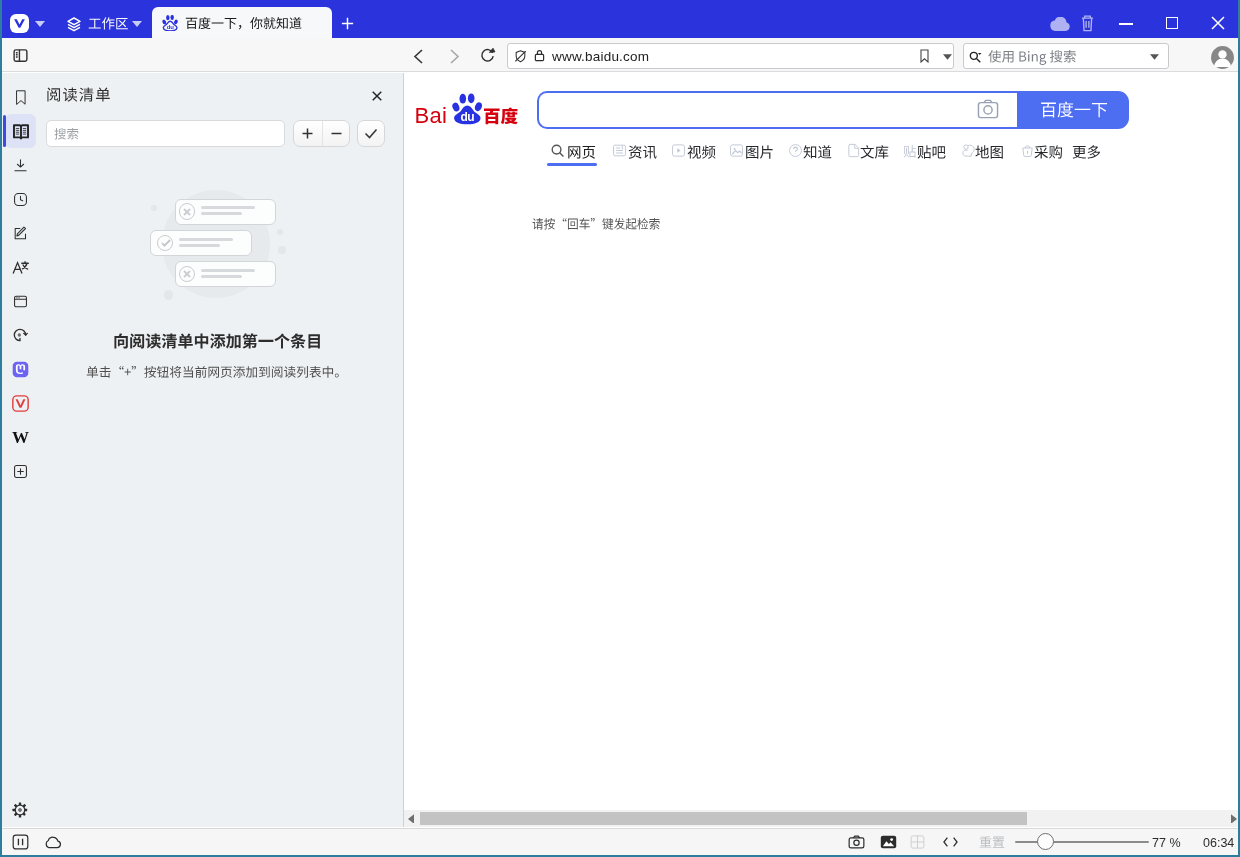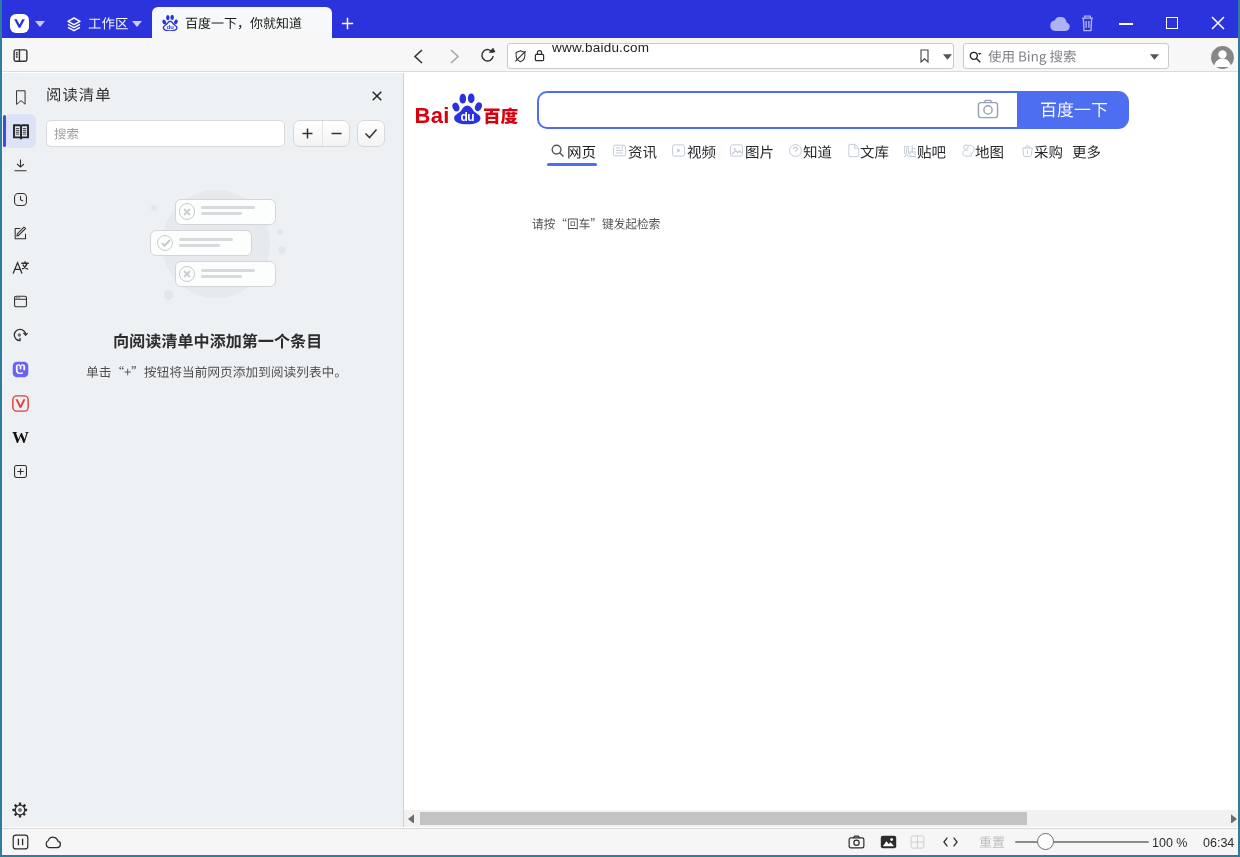--- a/index.html
+++ b/index.html
@@ -77,21 +77,21 @@
   </svg>
 <div class="abs" style="left:505px;top:43px;width:447px;height:26px;background:#fff;border:1px solid #c9cace;border-radius:3px"></div>
 <svg class="abs" style="left:511.5px;top:48.5px" width="13" height="14.5" viewBox="0 0 24 24" fill="none" stroke="#2f2f2f" stroke-width="1.9">
 <path d="M12 2 L20 5 V11 C20 16 17 20 12 22 C7 20 4 16 4 11 V5 Z"></path>
     <path d="M2.5 21.5 L21.5 2.5" stroke-width="2.1"></path>
   </svg>
 <svg class="abs" style="left:532px;top:49px" width="11" height="13" viewBox="0 0 24 27" fill="none" stroke="#2a2a2a" stroke-width="2.6">
 <rect x="3" y="11" width="18" height="13.5" rx="2.5"></rect>
     <path d="M7.5 11 V7.5 a4.5 4.5 0 0 1 9 0 V11"></path>
   </svg>
-<div class="abs" style="left:550px;top:40px;font-size:13.5px;color:#222;letter-spacing:0.2px">www.baidu.com</div>
+<div class="abs" style="left:550px;top:49px;font-size:13.5px;color:#222;letter-spacing:0.2px">www.baidu.com</div>
 <svg class="abs" style="left:917px;top:49px" width="11" height="14" viewBox="0 0 22 28" fill="none" stroke="#444" stroke-width="2.2">
 <path d="M4 2 H18 V26 L11 19.5 L4 26 Z"></path>
   </svg>
 <svg class="abs" style="left:941px;top:54px" width="9" height="6" viewBox="0 0 10 6">
     <path d="M0 0h10L5 6z" fill="#555"></path>
   </svg>
 <div class="abs" style="left:961px;top:43px;width:206px;height:26px;background:#fff;border:1px solid #c9cace;border-radius:3px"></div>
 <svg class="abs" style="left:966px;top:50px" width="14" height="14" viewBox="0 0 24 24" fill="none" stroke="#222" stroke-width="2.4">
 <circle cx="10" cy="10" r="6"></circle>
     <path d="M14.5 14.5 L21 21"></path>
@@ -250,21 +250,21 @@
 <div style="position:absolute;left:111.0px;top:330.9px;width:209.3px;height:20.1px">
     <svg width="209.3" height="20.1" viewBox="0 -16.1 209.3 20.1">
       <path d="M6.7 -13.7C6.5 -12.9 6.2 -11.8 5.8 -11.0H1.4V1.4H3.3V-9.1H12.8V-0.8C12.8 -0.5 12.7 -0.5 12.4 -0.5C12.1 -0.5 11.0 -0.4 10.1 -0.5C10.3 0.0 10.6 0.9 10.7 1.4C12.2 1.4 13.2 1.4 13.9 1.1C14.5 0.8 14.8 0.2 14.8 -0.8V-11.0H8.0C8.4 -11.7 8.8 -12.5 9.2 -13.3ZM6.6 -5.8H9.4V-3.7H6.6ZM4.9 -7.5V-0.9H6.6V-2.0H11.2V-7.5Z M22.1 -6.8H26.0V-5.4H22.1ZM17.2 -9.8V1.4H19.1V-9.8ZM17.5 -12.6C18.2 -11.9 19.0 -10.9 19.4 -10.2L20.9 -11.2C20.6 -11.9 19.7 -12.9 18.9 -13.6ZM21.6 -12.9V-11.2H29.2V-0.6C29.2 -0.4 29.2 -0.3 28.9 -0.3H28.2C28.5 -0.6 28.6 -1.1 28.7 -2.0C28.3 -2.1 27.6 -2.4 27.3 -2.6C27.2 -1.5 27.2 -1.4 26.9 -1.4C26.8 -1.4 26.4 -1.4 26.3 -1.4C26.1 -1.4 26.0 -1.4 26.0 -1.8V-3.9H27.8V-8.3H26.3C26.7 -8.9 27.1 -9.6 27.6 -10.3L25.7 -10.8C25.4 -10.0 24.9 -9.0 24.4 -8.3H22.8L23.6 -8.7C23.4 -9.3 22.8 -10.1 22.3 -10.7L20.9 -10.0C21.3 -9.5 21.7 -8.8 21.9 -8.3H20.4V-3.9H22.0C21.8 -2.6 21.2 -1.6 19.4 -1.0C19.8 -0.7 20.3 0.0 20.5 0.5C22.7 -0.5 23.4 -2.0 23.7 -3.9H24.4V-1.8C24.4 -0.4 24.6 0.1 26.0 0.1C26.3 0.1 26.9 0.1 27.1 0.1C27.3 0.1 27.5 0.1 27.7 0.0C27.8 0.5 28.0 1.0 28.0 1.4C29.1 1.4 29.9 1.4 30.4 1.1C30.9 0.8 31.1 0.3 31.1 -0.6V-12.9Z M43.1 -1.4C44.4 -0.6 46.0 0.6 46.7 1.5L47.9 0.3C47.1 -0.6 45.5 -1.8 44.3 -2.5ZM33.5 -12.2C34.4 -11.5 35.6 -10.4 36.1 -9.7L37.4 -11.1C36.8 -11.8 35.6 -12.8 34.7 -13.5ZM38.0 -9.8V-8.2H45.5C45.3 -7.6 45.2 -7.0 45.0 -6.5L46.5 -6.2C46.9 -7.0 47.3 -8.4 47.6 -9.6L46.3 -9.9L46.0 -9.8H43.6V-10.8H46.8V-12.4H43.6V-13.7H41.7V-12.4H38.5V-10.8H41.7V-9.8ZM32.7 -8.7V-6.9H34.7V-1.7C34.7 -0.8 34.2 -0.2 33.9 0.0C34.2 0.3 34.7 1.0 34.8 1.3C35.1 0.9 35.6 0.5 38.2 -1.8C38.0 -2.0 37.9 -2.4 37.7 -2.7H41.2C40.5 -1.7 39.3 -0.7 37.3 0.1C37.7 0.4 38.3 1.1 38.5 1.5C41.3 0.5 42.7 -1.1 43.3 -2.7H47.5V-4.4H43.8C43.9 -4.9 44.0 -5.5 44.0 -6.0V-7.8H42.1V-6.6C41.6 -7.1 40.6 -7.6 39.9 -8.0L39.1 -7.1C39.9 -6.6 40.9 -6.0 41.4 -5.5L42.1 -6.3V-6.1C42.1 -5.6 42.1 -5.0 41.9 -4.4H40.6L41.2 -5.0C40.7 -5.5 39.6 -6.2 38.7 -6.6L37.9 -5.7C38.5 -5.3 39.3 -4.8 39.8 -4.4H37.6V-2.9L37.4 -3.4L36.5 -2.6V-8.7Z M49.5 -12.0C50.3 -11.5 51.5 -10.7 52.0 -10.2L53.2 -11.7C52.6 -12.2 51.5 -12.9 50.6 -13.3ZM48.7 -7.9C49.6 -7.4 50.9 -6.6 51.4 -6.0L52.6 -7.5C52.0 -8.1 50.7 -8.8 49.8 -9.2ZM49.2 -0.0 51.0 1.1C51.7 -0.5 52.5 -2.3 53.2 -4.0L51.6 -5.1C50.9 -3.3 49.9 -1.3 49.2 -0.0ZM55.9 -3.1H60.7V-2.3H55.9ZM55.9 -4.4V-5.2H60.7V-4.4ZM57.3 -13.7V-12.6H53.5V-11.2H57.3V-10.5H53.9V-9.3H57.3V-8.6H52.9V-7.2H63.8V-8.6H59.2V-9.3H62.7V-10.5H59.2V-11.2H63.1V-12.6H59.2V-13.7ZM54.1 -6.6V1.4H55.9V-1.0H60.7V-0.4C60.7 -0.2 60.6 -0.2 60.4 -0.2C60.2 -0.2 59.4 -0.2 58.7 -0.2C59.0 0.3 59.2 1.0 59.3 1.4C60.4 1.4 61.2 1.4 61.8 1.2C62.4 0.9 62.5 0.4 62.5 -0.4V-6.6Z M68.5 -6.8H71.4V-5.7H68.5ZM73.4 -6.8H76.5V-5.7H73.4ZM68.5 -9.4H71.4V-8.3H68.5ZM73.4 -9.4H76.5V-8.3H73.4ZM75.4 -13.6C75.1 -12.8 74.5 -11.7 74.0 -10.9H70.5L71.2 -11.3C70.9 -11.9 70.2 -12.9 69.6 -13.6L67.9 -12.9C68.3 -12.3 68.9 -11.5 69.2 -10.9H66.6V-4.1H71.4V-3.0H65.2V-1.3H71.4V1.4H73.4V-1.3H79.8V-3.0H73.4V-4.1H78.5V-10.9H76.2C76.6 -11.5 77.1 -12.2 77.5 -12.9Z M87.5 -13.7V-10.9H81.9V-2.7H83.8V-3.6H87.5V1.4H89.5V-3.6H93.2V-2.8H95.2V-10.9H89.5V-13.7ZM83.8 -5.5V-9.0H87.5V-5.5ZM93.2 -5.5H89.5V-9.0H93.2Z M97.8 -12.2C98.7 -11.7 99.9 -11.0 100.4 -10.5L101.6 -12.0C101.0 -12.6 99.8 -13.2 98.9 -13.6ZM97.1 -7.8C98.0 -7.4 99.1 -6.7 99.7 -6.2L100.8 -7.8C100.2 -8.3 99.0 -8.9 98.1 -9.2ZM97.4 0.2 99.1 1.3C99.8 -0.3 100.6 -2.1 101.2 -3.8L99.6 -4.9C99.0 -3.0 98.0 -1.0 97.4 0.2ZM102.0 -12.9V-11.1H105.1C105.0 -10.6 104.8 -10.1 104.6 -9.6H101.3V-7.8H103.7C103.0 -6.8 102.0 -5.9 100.7 -5.3C101.0 -5.0 101.6 -4.3 101.9 -3.9C102.3 -4.1 102.6 -4.3 103.0 -4.5C102.6 -3.3 101.9 -2.1 101.0 -1.3L102.4 -0.3C103.4 -1.2 104.0 -2.7 104.5 -4.0L103.0 -4.5C104.3 -5.4 105.2 -6.5 105.9 -7.8H107.4C108.0 -6.6 109.0 -5.6 110.0 -4.9L108.8 -4.3C109.6 -3.0 110.5 -1.3 110.8 -0.2L112.4 -1.0C112.0 -2.0 111.3 -3.4 110.6 -4.5C110.8 -4.4 111.0 -4.3 111.2 -4.2C111.5 -4.7 112.0 -5.4 112.4 -5.7C111.3 -6.2 110.2 -6.9 109.4 -7.8H112.1V-9.6H106.7C106.9 -10.1 107.0 -10.6 107.2 -11.1H111.5V-12.9ZM105.0 -6.3V-0.5C105.0 -0.3 104.9 -0.3 104.7 -0.3C104.6 -0.3 103.9 -0.3 103.3 -0.3C103.5 0.2 103.7 0.9 103.8 1.4C104.8 1.4 105.6 1.4 106.1 1.1C106.6 0.8 106.8 0.4 106.8 -0.5V-3.7C107.2 -2.7 107.7 -1.3 107.8 -0.4L109.3 -1.0C109.1 -1.9 108.7 -3.3 108.2 -4.3L106.8 -3.8V-6.3Z M121.7 -11.8V1.1H123.6V-0.0H125.6V1.0H127.6V-11.8ZM123.6 -1.9V-10.0H125.6V-1.9ZM115.4 -13.4 115.4 -10.8H113.5V-8.9H115.4C115.3 -5.1 114.8 -2.0 113.0 0.0C113.5 0.3 114.1 1.0 114.4 1.4C116.5 -0.9 117.1 -4.6 117.3 -8.9H118.9C118.8 -3.5 118.7 -1.5 118.3 -1.1C118.2 -0.8 118.0 -0.8 117.8 -0.8C117.5 -0.8 116.9 -0.8 116.3 -0.8C116.6 -0.3 116.8 0.6 116.8 1.1C117.6 1.1 118.3 1.1 118.8 1.0C119.3 0.9 119.7 0.8 120.0 0.2C120.5 -0.5 120.7 -3.0 120.8 -9.9C120.8 -10.2 120.8 -10.8 120.8 -10.8H117.3L117.3 -13.4Z M138.5 -13.8C138.0 -12.4 137.2 -10.9 136.3 -10.1C136.7 -9.9 137.4 -9.5 137.8 -9.2H134.0L135.5 -9.8C135.4 -10.1 135.2 -10.6 135.0 -11.0H137.1V-12.4H133.3C133.5 -12.7 133.6 -13.0 133.7 -13.3L132.0 -13.8C131.4 -12.4 130.4 -10.9 129.4 -10.0C129.7 -9.8 130.4 -9.4 130.8 -9.2V-7.6H135.7V-6.7H131.4C131.3 -5.3 131.0 -3.7 130.8 -2.5H134.3C133.0 -1.5 131.3 -0.6 129.6 -0.1C130.0 0.2 130.5 0.9 130.8 1.4C132.6 0.7 134.4 -0.4 135.7 -1.7V1.4H137.6V-2.5H141.5C141.4 -1.7 141.3 -1.2 141.1 -1.1C141.0 -0.9 140.8 -0.9 140.6 -0.9C140.3 -0.9 139.6 -0.9 138.9 -1.0C139.2 -0.5 139.4 0.2 139.5 0.8C140.3 0.8 141.1 0.8 141.5 0.7C142.0 0.7 142.4 0.6 142.7 0.2C143.1 -0.3 143.3 -1.3 143.5 -3.5C143.5 -3.7 143.5 -4.2 143.5 -4.2H137.6V-5.1H142.8V-9.2H141.2L142.8 -9.9C142.6 -10.2 142.4 -10.6 142.1 -11.0H144.3V-12.4H140.0C140.1 -12.8 140.2 -13.1 140.3 -13.4ZM133.1 -5.1H135.7V-4.2H133.0ZM137.6 -7.6H140.9V-6.7H137.6ZM131.1 -9.2C131.6 -9.7 132.1 -10.3 132.5 -11.0H133.0C133.4 -10.4 133.7 -9.7 133.9 -9.2ZM138.0 -9.2C138.5 -9.7 138.9 -10.3 139.3 -11.0H140.0C140.4 -10.4 140.9 -9.7 141.1 -9.2Z M145.5 -7.3V-5.2H160.4V-7.3Z M168.0 -8.5V1.4H170.0V-8.5ZM169.0 -13.7C167.4 -11.0 164.4 -9.0 161.4 -7.8C161.9 -7.3 162.5 -6.5 162.8 -5.9C165.1 -7.0 167.4 -8.6 169.1 -10.6C171.6 -8.0 173.6 -6.8 175.4 -5.9C175.7 -6.6 176.3 -7.3 176.8 -7.8C175.0 -8.5 172.8 -9.7 170.3 -12.1L170.8 -12.9Z M181.4 -2.9C180.7 -2.0 179.3 -1.0 178.2 -0.5C178.6 -0.1 179.2 0.5 179.5 0.9C180.6 0.2 182.1 -1.1 183.0 -2.2ZM187.2 -1.9C188.2 -1.0 189.5 0.2 190.0 1.1L191.5 -0.0C190.9 -0.9 189.6 -2.1 188.5 -2.9ZM187.3 -10.7C186.7 -10.1 186.0 -9.6 185.2 -9.1C184.4 -9.6 183.6 -10.1 183.0 -10.7ZM182.8 -13.7C182.0 -12.3 180.5 -10.7 178.1 -9.6C178.5 -9.4 179.2 -8.7 179.5 -8.2C180.3 -8.7 181.0 -9.1 181.7 -9.7C182.2 -9.1 182.8 -8.7 183.4 -8.2C181.6 -7.5 179.6 -7.1 177.5 -6.8C177.9 -6.4 178.2 -5.6 178.4 -5.1C180.9 -5.5 183.2 -6.1 185.2 -7.1C187.1 -6.2 189.2 -5.6 191.6 -5.3C191.8 -5.8 192.3 -6.6 192.7 -7.0C190.7 -7.2 188.8 -7.6 187.2 -8.3C188.5 -9.2 189.5 -10.3 190.3 -11.7L189.0 -12.5L188.7 -12.4H184.3C184.6 -12.7 184.8 -13.0 185.0 -13.3ZM184.1 -6.1V-4.8H179.4V-3.2H184.1V-0.5C184.1 -0.3 184.1 -0.3 183.9 -0.3C183.7 -0.3 182.9 -0.3 182.4 -0.3C182.6 0.2 182.9 0.9 182.9 1.4C184.0 1.4 184.8 1.4 185.3 1.1C185.9 0.9 186.1 0.4 186.1 -0.5V-3.2H191.1V-4.8H186.1V-6.1Z M197.4 -7.2H204.9V-5.3H197.4ZM197.4 -9.1V-10.9H204.9V-9.1ZM197.4 -3.5H204.9V-1.6H197.4ZM195.5 -12.8V1.3H197.4V0.3H204.9V1.3H206.9V-12.8Z" fill="#2d2d2d"></path>
     </svg>
   </div>
 <div style="position:absolute;left:84.0px;top:363.8px;width:261.0px;height:15.9px">
     <svg width="261.0" height="15.9" viewBox="0 -12.7 261.0 15.9">
       <path d="M2.8 -5.5H5.8V-4.2H2.8ZM6.8 -5.5H10.0V-4.2H6.8ZM2.8 -7.7H5.8V-6.3H2.8ZM6.8 -7.7H10.0V-6.3H6.8ZM9.0 -10.6C8.7 -10.0 8.2 -9.1 7.7 -8.5H4.6L5.2 -8.7C4.9 -9.3 4.3 -10.0 3.8 -10.6L3.0 -10.2C3.5 -9.7 3.9 -9.0 4.2 -8.5H1.9V-3.4H5.8V-2.2H0.7V-1.3H5.8V1.0H6.8V-1.3H12.1V-2.2H6.8V-3.4H10.9V-8.5H8.8C9.2 -9.0 9.7 -9.7 10.0 -10.3Z M14.6 -3.8V0.3H22.5V1.0H23.5V-3.8H22.5V-0.6H19.6V-4.8H24.6V-5.8H19.6V-7.7H23.7V-8.7H19.6V-10.7H18.6V-8.7H14.5V-7.7H18.6V-5.8H13.5V-4.8H18.6V-0.6H15.6V-3.8Z M35.2 -10.3 34.9 -10.8C34.1 -10.4 33.3 -9.5 33.3 -8.4C33.3 -7.7 33.8 -7.2 34.3 -7.2C34.9 -7.2 35.2 -7.6 35.2 -8.0C35.2 -8.5 34.9 -8.8 34.4 -8.8C34.3 -8.8 34.1 -8.8 34.0 -8.7C34.0 -9.3 34.5 -9.9 35.2 -10.3ZM37.6 -10.3 37.4 -10.8C36.5 -10.4 35.8 -9.5 35.8 -8.4C35.8 -7.7 36.2 -7.2 36.8 -7.2C37.3 -7.2 37.6 -7.6 37.6 -8.0C37.6 -8.5 37.3 -8.8 36.8 -8.8C36.7 -8.8 36.6 -8.8 36.5 -8.7C36.5 -9.3 36.9 -9.9 37.6 -10.3Z M41.2 -1.5H42.1V-4.3H44.7V-5.1H42.1V-7.9H41.2V-5.1H38.6V-4.3H41.2Z M48.1 -7.6 48.3 -7.1C49.1 -7.5 49.9 -8.4 49.9 -9.5C49.9 -10.2 49.5 -10.7 48.9 -10.7C48.3 -10.7 48.1 -10.3 48.1 -9.9C48.1 -9.4 48.4 -9.1 48.8 -9.1C49.0 -9.1 49.1 -9.1 49.2 -9.2C49.2 -8.6 48.8 -8.0 48.1 -7.6ZM45.6 -7.6 45.9 -7.1C46.7 -7.5 47.5 -8.4 47.5 -9.5C47.5 -10.2 47.0 -10.7 46.5 -10.7C45.9 -10.7 45.6 -10.3 45.6 -9.9C45.6 -9.4 45.9 -9.1 46.4 -9.1C46.6 -9.1 46.7 -9.1 46.8 -9.2C46.8 -8.6 46.3 -8.0 45.6 -7.6Z M67.7 -4.8C67.4 -3.6 67.0 -2.7 66.4 -1.9C65.7 -2.3 65.0 -2.7 64.4 -3.0C64.7 -3.5 65.0 -4.2 65.3 -4.8ZM63.1 -2.7C64.0 -2.3 64.9 -1.8 65.8 -1.3C64.9 -0.6 63.8 -0.1 62.4 0.2C62.6 0.4 62.8 0.8 62.9 1.0C64.4 0.6 65.7 0.1 66.6 -0.8C67.7 -0.1 68.6 0.5 69.3 1.0L70.0 0.3C69.3 -0.2 68.3 -0.8 67.2 -1.4C67.9 -2.3 68.4 -3.4 68.7 -4.8H70.0V-5.7H65.6C65.9 -6.3 66.1 -6.9 66.3 -7.5L65.3 -7.7C65.1 -7.1 64.9 -6.4 64.6 -5.7H62.4V-4.8H64.2C63.9 -4.0 63.5 -3.3 63.1 -2.7ZM62.7 -9.0V-6.6H63.6V-8.2H68.9V-6.6H69.8V-9.0H66.9C66.8 -9.6 66.5 -10.2 66.3 -10.7L65.4 -10.6C65.5 -10.1 65.7 -9.5 65.8 -9.0ZM60.1 -10.7V-8.1H58.4V-7.2H60.1V-4.1L58.2 -3.5L58.5 -2.6L60.1 -3.1V-0.1C60.1 0.1 60.0 0.2 59.9 0.2C59.7 0.2 59.2 0.2 58.6 0.2C58.7 0.4 58.9 0.8 58.9 1.0C59.7 1.0 60.2 1.0 60.6 0.9C60.9 0.7 61.0 0.4 61.0 -0.1V-3.4L62.6 -3.9L62.5 -4.8L61.0 -4.3V-7.2H62.4V-8.1H61.0V-10.7Z M81.2 -9.2C81.1 -8.0 81.1 -6.8 81.0 -5.6H78.8C78.9 -6.8 79.0 -8.1 79.2 -9.2ZM75.1 -0.3V0.7H82.7V-0.3H81.4C81.7 -2.9 82.0 -7.0 82.2 -10.0H81.6L76.0 -10.0V-9.2H78.2C78.1 -8.1 78.0 -6.8 77.8 -5.6H76.1V-4.7H77.7C77.5 -3.1 77.3 -1.5 77.1 -0.3ZM80.9 -4.7C80.7 -3.1 80.6 -1.5 80.4 -0.3H78.1C78.3 -1.5 78.5 -3.1 78.7 -4.7ZM72.6 -10.7C72.2 -9.4 71.6 -8.2 70.9 -7.3C71.0 -7.1 71.3 -6.6 71.4 -6.4C71.8 -6.9 72.2 -7.6 72.6 -8.3H75.7V-9.2H73.0C73.2 -9.6 73.3 -10.0 73.4 -10.4ZM71.2 -4.4V-3.5H73.1V-0.9C73.1 -0.3 72.6 0.1 72.4 0.3C72.5 0.4 72.8 0.8 72.9 0.9C73.1 0.7 73.4 0.5 75.6 -0.9C75.6 -1.1 75.4 -1.4 75.4 -1.7L73.9 -0.8V-3.5H75.7V-4.4H73.9V-6.1H75.4V-6.9H71.8V-6.1H73.1V-4.4Z M88.6 -2.8C89.3 -2.1 90.0 -1.1 90.3 -0.5L91.1 -1.0C90.8 -1.6 90.0 -2.5 89.4 -3.2ZM92.8 -6.0V-4.5H87.7V-3.6H92.8V-0.1C92.8 0.1 92.8 0.1 92.6 0.1C92.4 0.1 91.6 0.1 90.9 0.1C91.0 0.4 91.1 0.7 91.2 1.0C92.2 1.0 92.8 1.0 93.2 0.9C93.7 0.7 93.8 0.4 93.8 -0.1V-3.6H95.3V-4.5H93.8V-6.0ZM83.8 -8.4C84.5 -7.8 85.2 -6.9 85.5 -6.3L86.2 -6.8V-4.6C85.3 -3.8 84.4 -3.0 83.7 -2.5L84.3 -1.7C84.8 -2.2 85.5 -2.9 86.2 -3.5V1.0H87.1V-10.7H86.2V-7.0C85.8 -7.5 85.1 -8.4 84.5 -9.0ZM89.7 -7.7C90.1 -7.4 90.6 -6.9 90.8 -6.5C89.9 -6.0 88.8 -5.7 87.8 -5.5C88.0 -5.3 88.2 -5.0 88.3 -4.7C91.1 -5.4 93.9 -6.8 95.1 -9.4L94.5 -9.7L94.3 -9.7H91.6C91.8 -9.9 92.0 -10.1 92.2 -10.4L91.2 -10.7C90.5 -9.7 89.2 -8.6 87.7 -8.0C87.9 -7.8 88.2 -7.6 88.3 -7.4C89.2 -7.8 90.0 -8.3 90.7 -8.9H93.8C93.2 -8.1 92.5 -7.4 91.6 -6.9C91.3 -7.3 90.8 -7.8 90.4 -8.2Z M97.5 -9.8C98.2 -8.9 98.8 -7.6 99.1 -6.8L100.0 -7.2C99.7 -8.0 99.0 -9.2 98.3 -10.1ZM106.1 -10.2C105.8 -9.2 105.0 -7.9 104.5 -7.0L105.3 -6.7C105.9 -7.5 106.6 -8.8 107.1 -9.9ZM97.4 -0.5V0.5H106.0V1.0H107.0V-6.2H102.8V-10.7H101.8V-6.2H97.7V-5.2H106.0V-3.4H98.1V-2.5H106.0V-0.5Z M116.3 -6.5V-1.3H117.2V-6.5ZM118.9 -6.9V-0.2C118.9 0.0 118.8 0.1 118.6 0.1C118.4 0.1 117.7 0.1 117.0 0.1C117.1 0.3 117.2 0.7 117.3 1.0C118.3 1.0 118.9 1.0 119.3 0.8C119.7 0.6 119.8 0.4 119.8 -0.2V-6.9ZM117.8 -10.7C117.6 -10.1 117.1 -9.3 116.6 -8.7H112.8L113.4 -8.9C113.2 -9.4 112.7 -10.1 112.2 -10.7L111.3 -10.4C111.7 -9.8 112.2 -9.2 112.5 -8.7H109.3V-7.8H120.7V-8.7H117.7C118.1 -9.2 118.5 -9.8 118.8 -10.4ZM113.8 -3.8V-2.5H111.0V-3.8ZM113.8 -4.6H111.0V-5.8H113.8ZM110.1 -6.6V1.0H111.0V-1.8H113.8V-0.1C113.8 0.1 113.8 0.1 113.6 0.1C113.4 0.1 112.9 0.1 112.2 0.1C112.3 0.4 112.5 0.7 112.5 1.0C113.4 1.0 114.0 1.0 114.3 0.8C114.7 0.7 114.8 0.4 114.8 -0.1V-6.6Z M123.8 -6.8C124.4 -6.1 125.0 -5.3 125.6 -4.5C125.1 -3.1 124.4 -2.0 123.5 -1.1C123.7 -1.0 124.1 -0.7 124.3 -0.6C125.0 -1.4 125.7 -2.4 126.2 -3.6C126.6 -3.0 126.9 -2.5 127.2 -2.0L127.8 -2.6C127.5 -3.2 127.0 -3.8 126.5 -4.6C126.9 -5.6 127.1 -6.8 127.3 -8.0L126.5 -8.1C126.3 -7.2 126.1 -6.3 125.9 -5.4C125.4 -6.1 124.9 -6.8 124.4 -7.3ZM127.5 -6.8C128.1 -6.1 128.7 -5.3 129.2 -4.4C128.7 -3.0 128.0 -1.9 127.1 -1.0C127.3 -0.9 127.7 -0.6 127.8 -0.5C128.7 -1.3 129.3 -2.3 129.8 -3.6C130.2 -2.8 130.6 -2.2 130.8 -1.6L131.5 -2.2C131.2 -2.8 130.7 -3.7 130.1 -4.5C130.5 -5.6 130.7 -6.7 130.9 -8.0L130.1 -8.1C129.9 -7.2 129.8 -6.3 129.5 -5.4C129.1 -6.1 128.6 -6.7 128.1 -7.3ZM122.5 -9.9V1.0H123.4V-9.0H132.0V-0.3C132.0 -0.0 131.9 0.0 131.7 0.1C131.4 0.1 130.6 0.1 129.8 0.0C129.9 0.3 130.1 0.7 130.1 1.0C131.3 1.0 132.0 1.0 132.4 0.8C132.8 0.7 133.0 0.4 133.0 -0.3V-9.9Z M139.9 -5.9V-3.6C139.9 -2.2 139.4 -0.7 134.7 0.2C134.9 0.4 135.2 0.8 135.3 1.0C140.2 -0.1 140.9 -1.8 140.9 -3.6V-5.9ZM141.0 -1.4C142.4 -0.7 144.4 0.3 145.3 1.1L145.9 0.3C144.9 -0.4 143.0 -1.4 141.5 -2.0ZM136.2 -7.6V-1.6H137.2V-6.7H143.7V-1.7H144.7V-7.6H140.1C140.4 -8.0 140.6 -8.5 140.8 -9.1H145.9V-10.0H135.0V-9.1H139.8C139.6 -8.6 139.4 -8.0 139.2 -7.6Z M151.9 -3.7C151.6 -2.7 151.1 -1.6 150.3 -1.0L151.0 -0.4C151.8 -1.2 152.3 -2.4 152.7 -3.4ZM154.9 -3.2C155.3 -2.4 155.7 -1.3 155.8 -0.5L156.5 -0.8C156.4 -1.5 156.0 -2.6 155.6 -3.5ZM156.5 -3.6C157.2 -2.6 158.0 -1.3 158.3 -0.4L159.1 -0.8C158.7 -1.7 158.0 -3.0 157.2 -3.9ZM153.5 -5.0V-0.0C153.5 0.1 153.5 0.2 153.3 0.2C153.1 0.2 152.6 0.2 151.9 0.2C152.1 0.4 152.2 0.8 152.2 1.0C153.1 1.0 153.6 1.0 154.0 0.9C154.3 0.7 154.4 0.5 154.4 -0.0V-5.0ZM147.8 -9.9C148.6 -9.5 149.5 -8.9 149.9 -8.5L150.4 -9.2C150.0 -9.7 149.1 -10.2 148.4 -10.6ZM147.2 -6.4C148.0 -6.1 148.9 -5.5 149.4 -5.1L149.9 -5.9C149.4 -6.3 148.5 -6.8 147.8 -7.1ZM147.5 0.3 148.4 0.9C148.9 -0.3 149.6 -1.8 150.0 -3.0L149.3 -3.6C148.7 -2.2 148.0 -0.6 147.5 0.3ZM150.9 -9.9V-9.1H153.7C153.6 -8.5 153.4 -7.9 153.1 -7.4H150.3V-6.5H152.7C152.0 -5.4 151.2 -4.5 150.0 -3.9C150.2 -3.8 150.4 -3.4 150.6 -3.2C152.0 -4.0 153.0 -5.1 153.7 -6.5H155.3C156.0 -5.2 157.2 -4.0 158.5 -3.4C158.6 -3.7 158.9 -4.0 159.1 -4.2C158.0 -4.6 157.0 -5.5 156.3 -6.5H158.9V-7.4H154.2C154.4 -7.9 154.6 -8.5 154.7 -9.1H158.4V-9.9Z M166.7 -9.1V0.8H167.6V-0.1H170.1V0.7H171.0V-9.1ZM167.6 -1.0V-8.2H170.1V-1.0ZM161.9 -10.5 161.9 -8.3H160.1V-7.3H161.9C161.8 -4.1 161.4 -1.3 159.8 0.4C160.0 0.5 160.4 0.8 160.5 1.0C162.3 -0.8 162.7 -3.9 162.8 -7.3H164.7C164.6 -2.4 164.5 -0.7 164.3 -0.3C164.1 -0.2 164.0 -0.1 163.8 -0.1C163.6 -0.1 163.1 -0.1 162.5 -0.2C162.6 0.1 162.7 0.5 162.7 0.8C163.3 0.8 163.9 0.8 164.2 0.8C164.6 0.7 164.9 0.6 165.1 0.3C165.5 -0.3 165.6 -2.1 165.7 -7.8C165.7 -7.9 165.7 -8.3 165.7 -8.3H162.8L162.9 -10.5Z M180.3 -9.6V-1.9H181.2V-9.6ZM182.8 -10.5V-0.5C182.8 -0.3 182.7 -0.2 182.5 -0.2C182.3 -0.2 181.6 -0.2 180.9 -0.2C181.0 0.1 181.2 0.5 181.2 0.7C182.1 0.7 182.8 0.7 183.2 0.6C183.6 0.4 183.7 0.1 183.7 -0.5V-10.5ZM172.9 -0.5 173.2 0.4C174.8 0.1 177.2 -0.4 179.5 -0.9L179.5 -1.7L176.8 -1.2V-3.2H179.3V-4.0H176.8V-5.4H175.9V-4.0H173.4V-3.2H175.9V-1.0ZM173.7 -5.6C174.0 -5.7 174.4 -5.8 178.4 -6.1C178.6 -5.9 178.7 -5.6 178.9 -5.4L179.6 -5.8C179.2 -6.6 178.4 -7.7 177.7 -8.6L177.0 -8.2C177.3 -7.8 177.6 -7.3 177.9 -6.9L174.7 -6.6C175.2 -7.3 175.7 -8.2 176.1 -9.0H179.6V-9.8H173.1V-9.0H175.1C174.7 -8.1 174.1 -7.3 174.0 -7.0C173.7 -6.7 173.5 -6.5 173.3 -6.5C173.5 -6.2 173.6 -5.8 173.7 -5.6Z M189.2 -5.7H193.1V-4.1H189.2ZM186.0 -7.8V1.0H186.9V-7.8ZM186.2 -10.0C186.8 -9.5 187.4 -8.8 187.7 -8.3L188.4 -8.8C188.1 -9.3 187.5 -10.0 186.9 -10.5ZM188.9 -8.1C189.3 -7.6 189.7 -6.9 189.9 -6.4H188.4V-3.4H189.8C189.6 -2.0 189.1 -1.1 187.6 -0.5C187.8 -0.4 188.0 -0.1 188.1 0.2C189.9 -0.5 190.4 -1.7 190.7 -3.4H191.6V-1.2C191.6 -0.4 191.8 -0.2 192.7 -0.2C192.8 -0.2 193.7 -0.2 193.8 -0.2C194.5 -0.2 194.7 -0.5 194.8 -1.7C194.6 -1.8 194.2 -1.9 194.1 -2.0C194.0 -1.1 194.0 -0.9 193.7 -0.9C193.6 -0.9 192.9 -0.9 192.8 -0.9C192.5 -0.9 192.5 -1.0 192.5 -1.2V-3.4H194.0V-6.4H192.5C192.8 -7.0 193.2 -7.6 193.6 -8.3L192.7 -8.5C192.4 -7.9 191.9 -7.0 191.5 -6.4H190.0L190.7 -6.8C190.5 -7.3 190.0 -8.0 189.6 -8.5ZM189.3 -10.0V-9.1H195.5V-0.2C195.5 0.0 195.4 0.1 195.2 0.1C195.1 0.1 194.5 0.1 194.0 0.1C194.1 0.3 194.2 0.7 194.3 0.9C195.1 0.9 195.6 0.9 196.0 0.8C196.3 0.6 196.4 0.4 196.4 -0.2V-10.0Z M203.2 -5.7C203.8 -5.4 204.6 -4.9 205.0 -4.5L205.5 -5.0C205.1 -5.4 204.3 -5.9 203.6 -6.2ZM202.2 -4.6C202.9 -4.2 203.7 -3.7 204.1 -3.3L204.6 -3.8C204.2 -4.2 203.4 -4.7 202.7 -5.1ZM206.2 -1.3C207.3 -0.6 208.5 0.4 209.1 1.1L209.7 0.4C209.1 -0.2 207.8 -1.2 206.8 -1.9ZM198.9 -9.8C199.6 -9.2 200.4 -8.3 200.8 -7.8L201.5 -8.5C201.1 -9.0 200.2 -9.8 199.5 -10.4ZM202.2 -7.5V-6.7H208.4C208.2 -6.2 208.0 -5.6 207.8 -5.2L208.6 -5.0C208.9 -5.6 209.2 -6.6 209.4 -7.4L208.8 -7.6L208.7 -7.5H206.2V-8.7H208.9V-9.5H206.2V-10.7H205.3V-9.5H202.7V-8.7H205.3V-7.5ZM205.7 -6.2V-4.7C205.7 -4.2 205.6 -3.7 205.5 -3.2H201.9V-2.3H205.2C204.7 -1.4 203.7 -0.4 201.7 0.3C201.9 0.5 202.2 0.9 202.3 1.1C204.7 0.1 205.7 -1.1 206.2 -2.3H209.6V-3.2H206.5C206.6 -3.7 206.6 -4.2 206.6 -4.7V-6.2ZM198.1 -6.7V-5.8H199.9V-1.1C199.9 -0.5 199.6 -0.1 199.3 0.1C199.5 0.2 199.7 0.6 199.8 0.8V0.7C200.0 0.5 200.4 0.2 202.3 -1.4C202.2 -1.6 202.1 -2.0 202.0 -2.2L200.8 -1.3V-6.7Z M218.4 -9.2V-2.1H219.3V-9.2ZM221.0 -10.6V-0.2C221.0 -0.0 220.9 0.1 220.7 0.1C220.5 0.1 219.9 0.1 219.2 0.0C219.3 0.3 219.5 0.7 219.5 1.0C220.5 1.0 221.1 0.9 221.4 0.8C221.8 0.6 222.0 0.4 222.0 -0.2V-10.6ZM212.5 -3.8C213.2 -3.4 214.0 -2.8 214.5 -2.3C213.6 -1.1 212.5 -0.2 211.3 0.3C211.5 0.5 211.7 0.8 211.8 1.1C214.5 -0.1 216.5 -2.6 217.1 -7.0L216.5 -7.2L216.4 -7.2H213.5C213.7 -7.8 213.9 -8.4 214.0 -9.1H217.5V-10.0H211.0V-9.1H213.1C212.6 -7.1 211.9 -5.3 210.9 -4.1C211.1 -4.0 211.5 -3.7 211.7 -3.5C212.3 -4.3 212.8 -5.2 213.2 -6.3H216.1C215.8 -5.1 215.5 -4.0 215.0 -3.1C214.5 -3.6 213.7 -4.1 213.1 -4.5Z M226.1 1.0C226.4 0.8 226.9 0.6 230.5 -0.5C230.4 -0.7 230.3 -1.1 230.3 -1.3L227.2 -0.4V-3.2C228.0 -3.7 228.7 -4.3 229.2 -4.9C230.2 -2.2 232.0 -0.3 234.6 0.6C234.7 0.3 235.0 -0.0 235.2 -0.2C234.0 -0.6 232.9 -1.2 232.0 -2.1C232.8 -2.6 233.7 -3.2 234.5 -3.8L233.7 -4.4C233.1 -3.8 232.2 -3.2 231.5 -2.6C230.9 -3.3 230.5 -4.1 230.1 -4.9H234.8V-5.7H229.8V-6.8H233.8V-7.6H229.8V-8.7H234.4V-9.5H229.8V-10.7H228.8V-9.5H224.3V-8.7H228.8V-7.6H224.9V-6.8H228.8V-5.7H223.8V-4.9H228.0C226.8 -3.8 225.0 -2.8 223.4 -2.3C223.6 -2.1 223.9 -1.8 224.0 -1.5C224.8 -1.8 225.5 -2.2 226.2 -2.6V-0.7C226.2 -0.2 225.9 0.0 225.7 0.1C225.9 0.3 226.1 0.8 226.1 1.0Z M241.5 -10.7V-8.4H236.9V-2.4H237.8V-3.1H241.5V1.0H242.5V-3.1H246.1V-2.4H247.1V-8.4H242.5V-10.7ZM237.8 -4.1V-7.5H241.5V-4.1ZM246.1 -4.1H242.5V-7.5H246.1Z M250.8 -3.1C249.8 -3.1 248.9 -2.2 248.9 -1.2C248.9 -0.1 249.8 0.8 250.8 0.8C251.9 0.8 252.8 -0.1 252.8 -1.2C252.8 -2.2 251.9 -3.1 250.8 -3.1ZM250.8 0.1C250.1 0.1 249.5 -0.4 249.5 -1.2C249.5 -1.9 250.1 -2.5 250.8 -2.5C251.5 -2.5 252.1 -1.9 252.1 -1.2C252.1 -0.4 251.5 0.1 250.8 0.1Z" fill="#4e4e4e"></path>
     </svg>
   </div>
-<div class="abs" style="left:412.5px;top:103px;font-size:22px;font-weight:bold;color:#d6010f;letter-spacing:0.3px">Bai</div>
+<div class="abs" style="left:412.5px;top:103px;font-size:22px;font-weight:normal;color:#d6010f;letter-spacing:0.3px">Bai</div>
 <svg class="abs" style="left:449.5px;top:92.5px" width="30" height="32" viewBox="0 0 100 103">
 <g fill="#2932e1">
 <ellipse cx="13" cy="45" rx="11" ry="15" transform="rotate(-22 13 45)"></ellipse>
 <ellipse cx="36" cy="17" rx="11" ry="16.5"></ellipse>
 <ellipse cx="64" cy="16" rx="11" ry="16.5"></ellipse>
 <ellipse cx="88" cy="44" rx="11" ry="15" transform="rotate(22 88 44)"></ellipse>
 <path d="M51 40 C 60 40 66 48 72 57 C 78 66 96 70 95 82 C 94 96 77 102 51 102 C 25 102 8 96 7 82 C 6 70 24 66 30 57 C 36 48 42 40 51 40 Z"></path>
 </g>
 <text x="51" y="90" font-family="Liberation Sans" font-size="40" font-weight="bold" fill="#fff" text-anchor="middle" letter-spacing="-2">du</text>
   </svg>
@@ -432,13 +432,13 @@
 <svg class="abs" style="left:941px;top:836px" width="15" height="12" viewBox="0 0 24 18" fill="none" stroke="#2c2c2c" stroke-width="2">
     <path d="M7 2 L1.5 9 L7 16 M17 2 L22.5 9 L17 16"></path>
   </svg>
 <div style="position:absolute;left:977.0px;top:834.0px;width:26.0px;height:16.2px">
     <svg width="26.0" height="16.2" viewBox="0 -13.0 26.0 16.2">
       <path d="M2.1 -7.0V-3.0H6.0V-2.1H1.7V-1.3H6.0V-0.2H0.7V0.6H12.3V-0.2H6.9V-1.3H11.5V-2.1H6.9V-3.0H11.0V-7.0H6.9V-7.8H12.3V-8.6H6.9V-9.6C8.5 -9.7 9.9 -9.9 11.0 -10.1L10.5 -10.8C8.4 -10.5 4.8 -10.2 1.7 -10.2C1.8 -10.0 1.9 -9.6 1.9 -9.4C3.2 -9.4 4.6 -9.5 6.0 -9.5V-8.6H0.8V-7.8H6.0V-7.0ZM3.0 -4.7H6.0V-3.7H3.0ZM6.9 -4.7H10.0V-3.7H6.9ZM3.0 -6.3H6.0V-5.3H3.0ZM6.9 -6.3H10.0V-5.3H6.9Z M21.5 -9.7H23.7V-8.6H21.5ZM18.4 -9.7H20.6V-8.6H18.4ZM15.5 -9.7H17.5V-8.6H15.5ZM15.5 -5.6V-0.1H13.7V0.7H25.3V-0.1H23.5V-5.6H19.4L19.6 -6.3H25.0V-7.1H19.8L19.9 -7.8H24.6V-10.4H14.5V-7.8H18.9L18.8 -7.1H13.9V-6.3H18.7L18.5 -5.6ZM16.4 -0.1V-0.9H22.5V-0.1ZM16.4 -3.6H22.5V-2.8H16.4ZM16.4 -4.2V-4.9H22.5V-4.2ZM16.4 -2.2H22.5V-1.5H16.4Z" fill="#b9bcbe"></path>
     </svg>
   </div>
 <div class="abs" style="left:1013px;top:841px;width:134px;height:2px;background:#8b8b8b;border-radius:1px"></div>
 <div class="abs" style="left:1035px;top:833px;width:17px;height:17px;background:#fdfdfd;border:1.4px solid #707070;border-radius:50%"></div>
-<div class="abs" style="left:1150px;top:836px;font-size:12.5px;color:#2c2c2c">100 %</div>
+<div class="abs" style="left:1150px;top:836px;font-size:12.5px;color:#2c2c2c">77 %</div>
 <div class="abs" style="left:1201px;top:836px;font-size:12.5px;color:#2c2c2c">06:34</div>
 </body></html>

